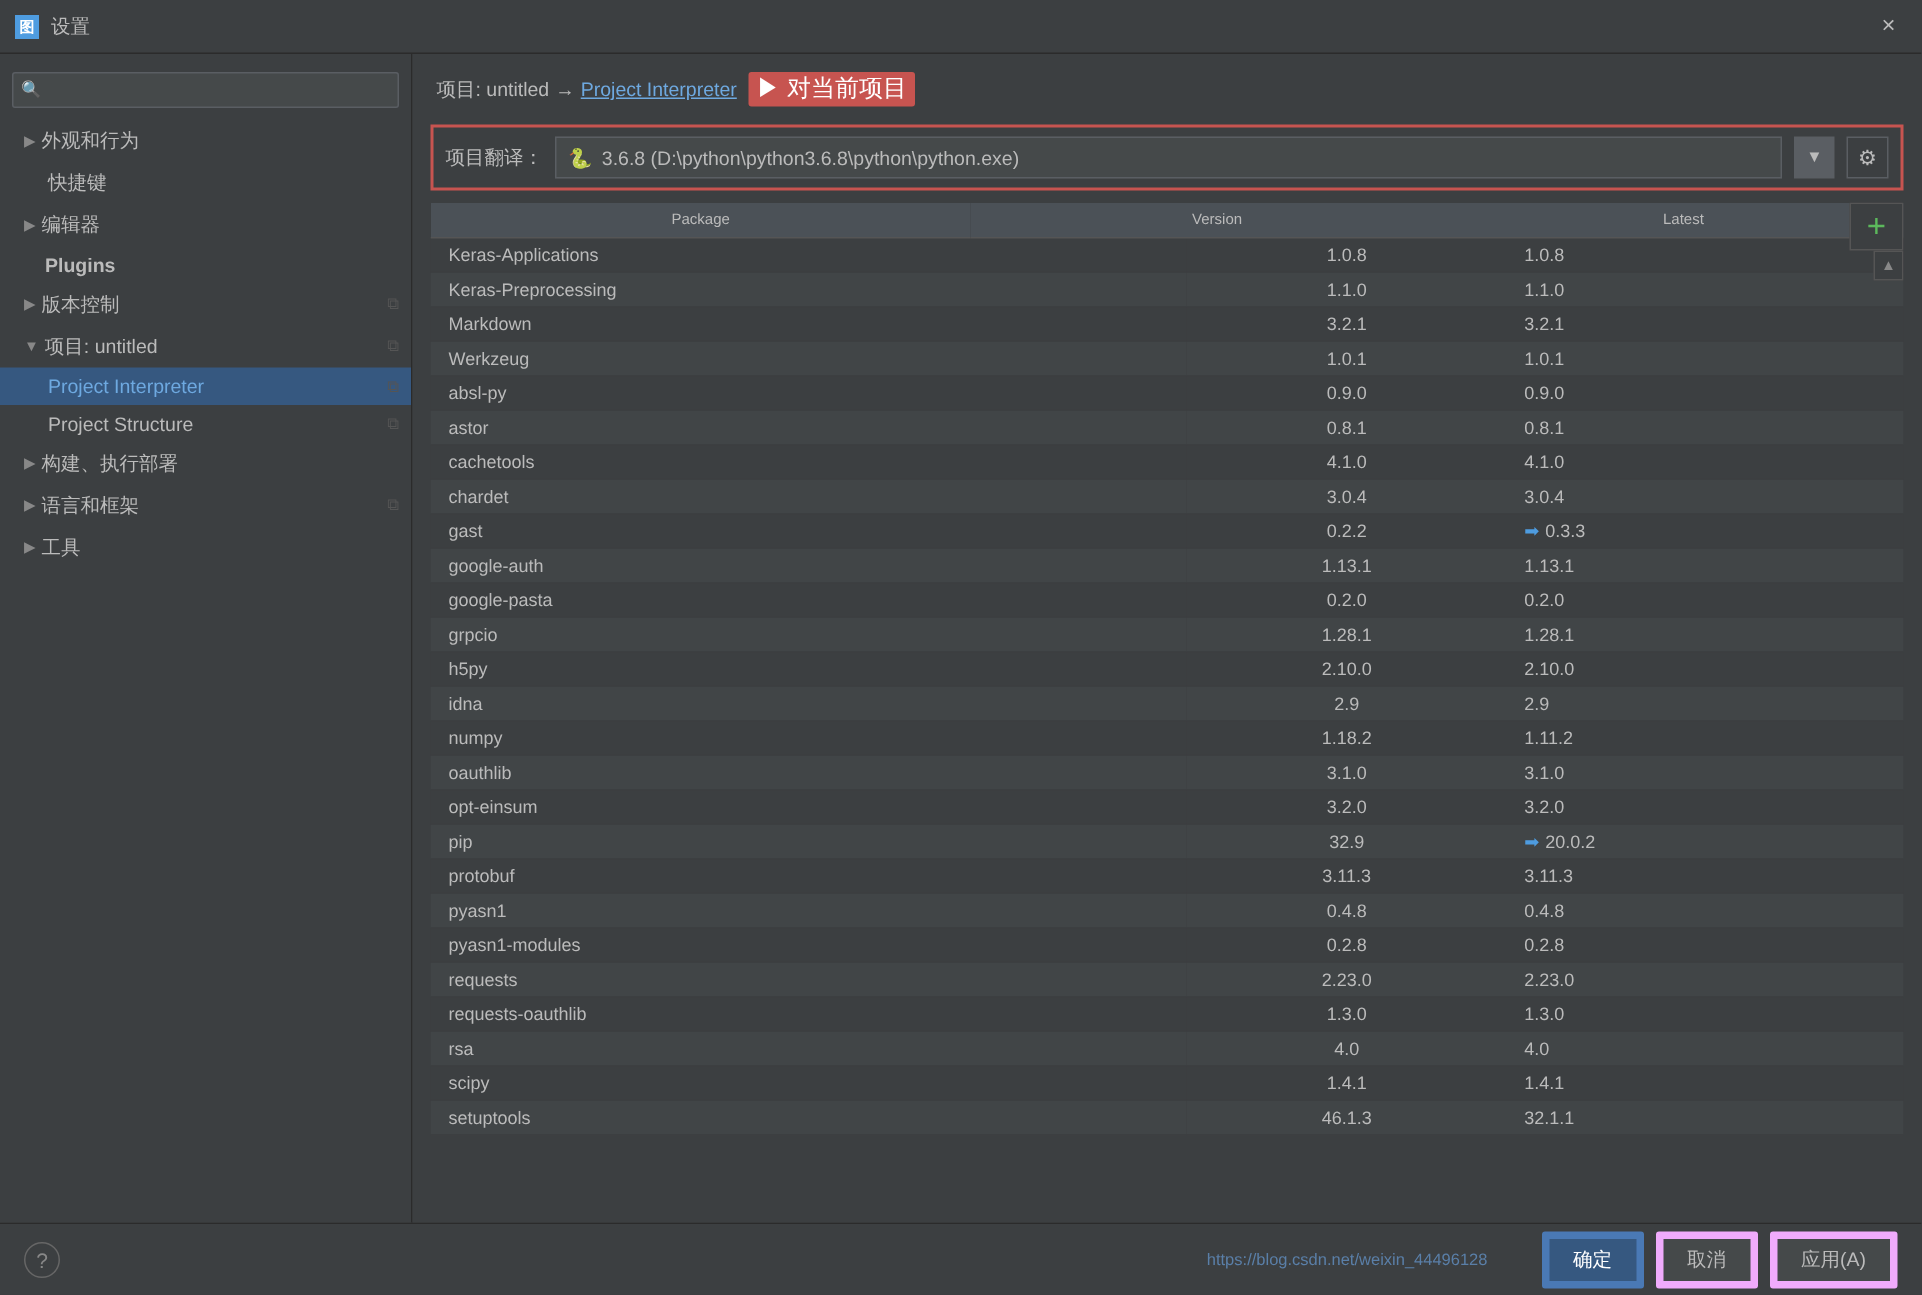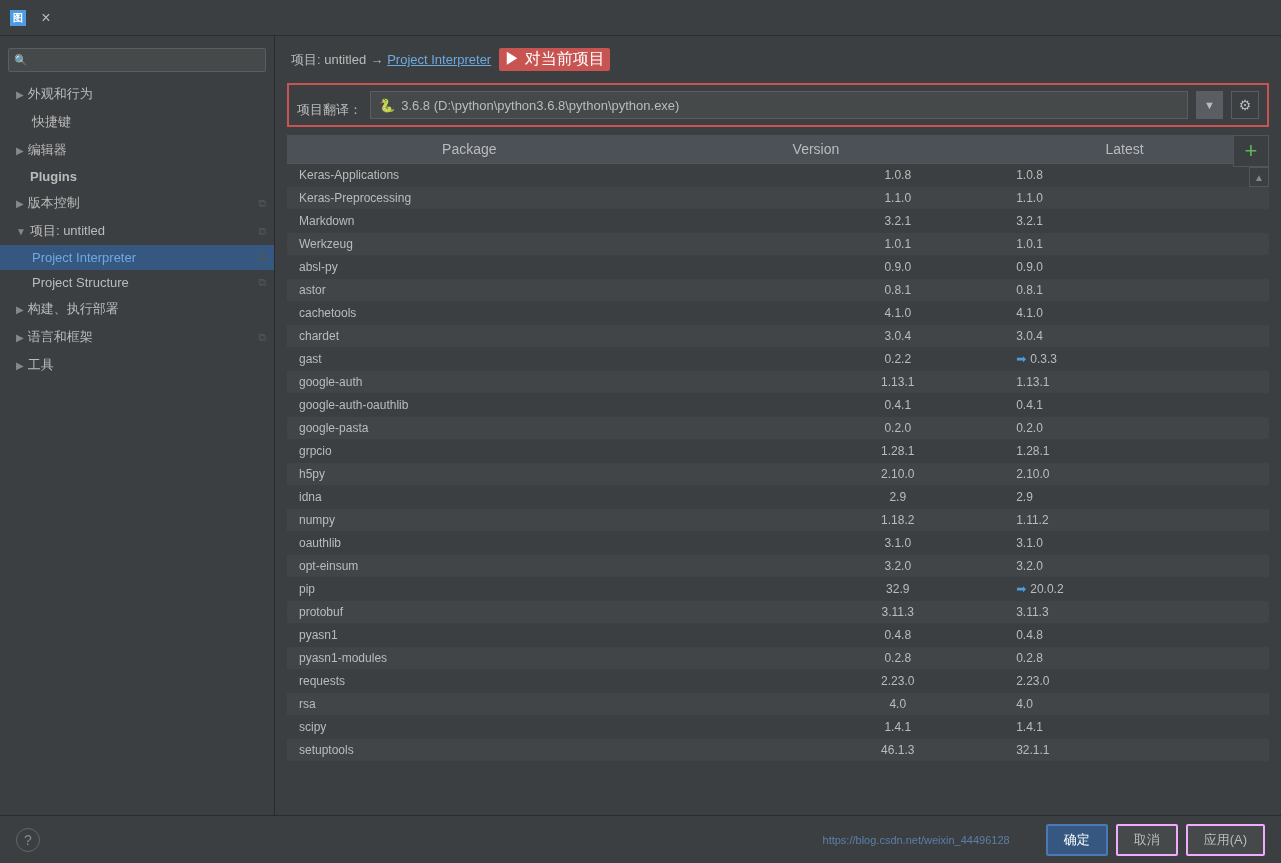--- a/index.html
+++ b/index.html
@@ -155,21 +155,21 @@
       border-collapse: collapse;
     }
     .package-table thead tr {
       background: #4b5157;
     }
     .package-table th {
       padding: 6px 12px;
       text-align: center;
       color: #bbb;
       font-weight: normal;
-      font-size: 14px;
+      font-size: 10px;
       border-bottom: 1px solid #555;
       position: sticky;
       top: 0;
       background: #4b5157;
       z-index: 2;
     }
     .package-table th:first-child { text-align: center; }
     .package-table td {
       padding: 4px 12px;
       font-size: 12px;
@@ -245,21 +245,21 @@
       justify-content: center;
     }
     .footer-link {
       color: #5a7fa8;
       font-size: 11px;
       text-decoration: none;
       margin-right: 28px;
     }
     .footer-btn {
       background: #45494a;
-      border: 2px solid #f0abfc;
+      border: 5px solid #f0abfc;
       color: #bbb;
       padding: 5px 16px;
       cursor: pointer;
       font-size: 13px;
       font-family: inherit;
       border-radius: 2px;
     }
     .footer-btn.primary {
       background: #365880;
       border-color: #4a79b5;
@@ -269,21 +269,21 @@
     
     ::-webkit-scrollbar { width: 8px; }
     ::-webkit-scrollbar-track { background: #3c3f41; }
     ::-webkit-scrollbar-thumb { background: #5a5e63; border-radius: 4px; }
 
     .interpreter-wrapper {
       border: 2px solid #c75450;
       margin: 4px 12px 8px 12px;
       padding: 6px 8px;
       display: flex;
-      align-items: flex-end;
+      align-items: center;
       gap: 8px;
     }
 
     .select-wrapper {
       flex: 1;
       display: flex;
       align-items: center;
       background: #45494a;
       border: 1px solid #5a5e63;
       padding: 4px 8px;
@@ -313,20 +313,21 @@
       align-items: center;
       justify-content: center;
       font-size: 14px;
     }
   </style>
 </head>
 <body>
 
 <div class="title-bar">
   <div class="title-bar-icon">图</div>
+  <span class="title-bar-text">设置</span>
   <div class="title-bar-close">×</div>
 </div>
 
 <div class="main-container">
 
   <div class="sidebar">
     <div class="search-box">
       <span class="search-box-icon">🔍</span>
       <input type="text" placeholder="" style="">
     </div>
@@ -459,25 +460,20 @@
                 <td>gast</td>
                 <td>0.2.2</td>
                 <td><span class="update-arrow">➡</span>0.3.3</td>
               </tr>
               <tr>
                 <td>google-auth</td>
                 <td>1.13.1</td>
                 <td>1.13.1</td>
               </tr>
               <tr>
-                <td>google-auth-oauthlib</td>
-                <td>0.4.1</td>
-                <td>0.4.1</td>
-              </tr>
-              <tr>
                 <td>google-pasta</td>
                 <td>0.2.0</td>
                 <td>0.2.0</td>
               </tr>
               <tr>
                 <td>grpcio</td>
                 <td>1.28.1</td>
                 <td>1.28.1</td>
               </tr>
               <tr>
@@ -522,20 +518,25 @@
               </tr>
               <tr>
                 <td>pyasn1-modules</td>
                 <td>0.2.8</td>
                 <td>0.2.8</td>
               </tr>
               <tr>
                 <td>requests</td>
                 <td>2.23.0</td>
                 <td>2.23.0</td>
+              </tr>
+              <tr>
+                <td>requests-oauthlib</td>
+                <td>1.3.0</td>
+                <td>1.3.0</td>
               </tr>
               <tr>
                 <td>rsa</td>
                 <td>4.0</td>
                 <td>4.0</td>
               </tr>
               <tr>
                 <td>scipy</td>
                 <td>1.4.1</td>
                 <td>1.4.1</td>

